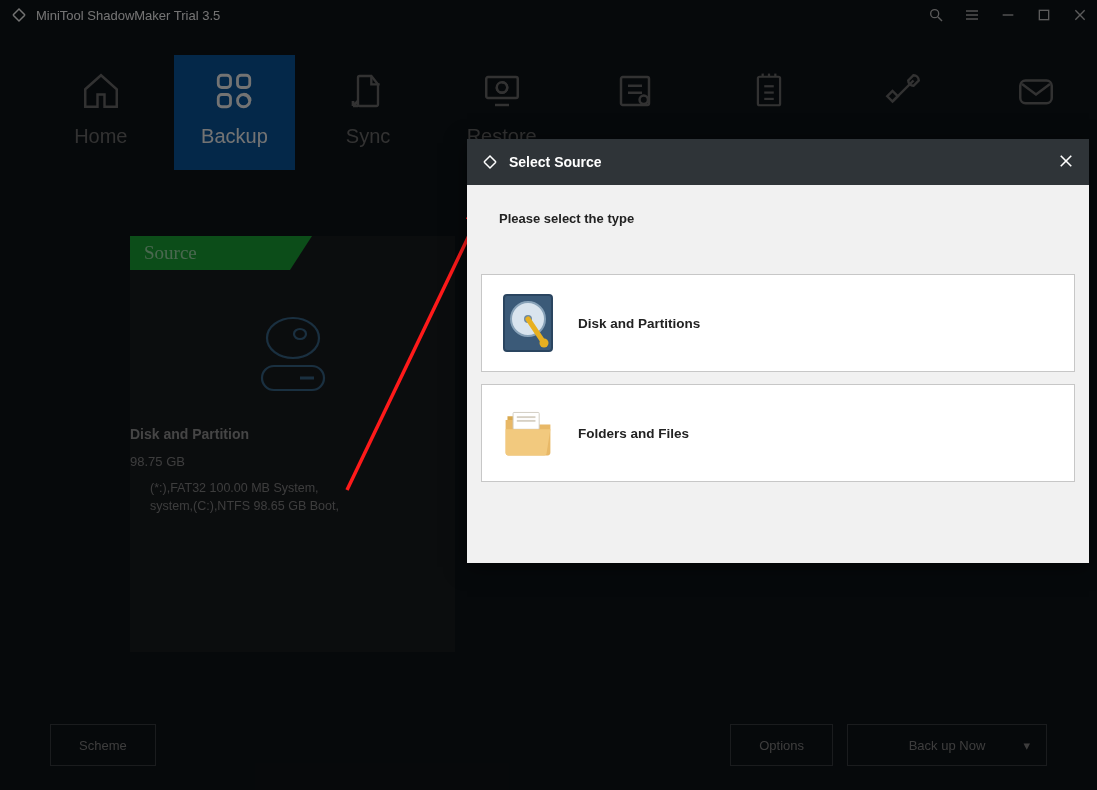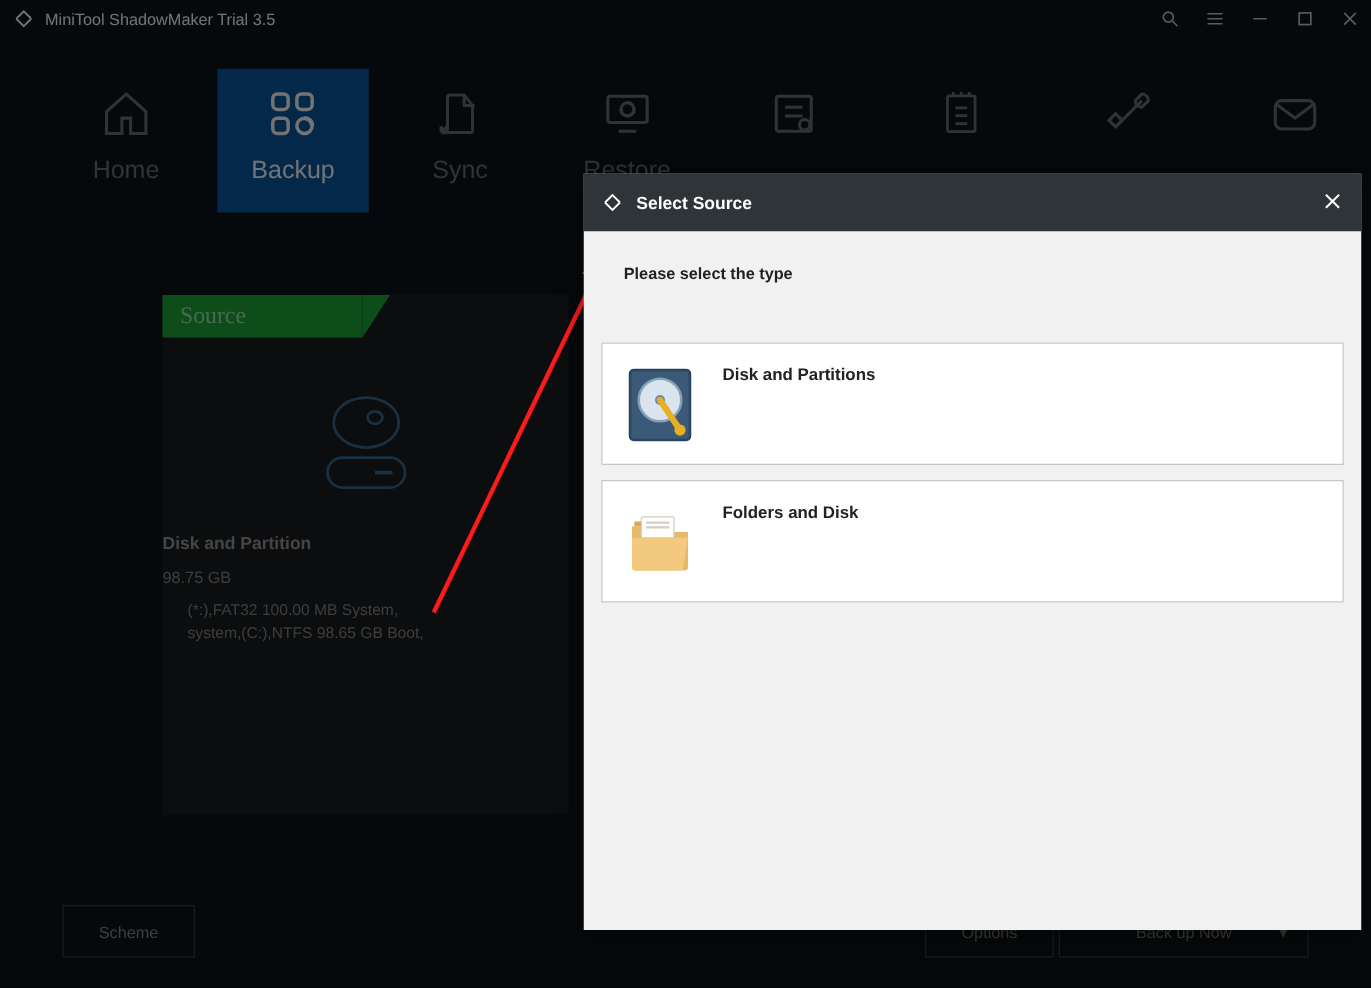--- a/index.html
+++ b/index.html
@@ -24,34 +24,34 @@
   .source-body { padding-top:80px; text-align:left; color:#888; }
   .drive-icon { margin:0 auto 30px auto; width:90px; height:80px; }
   .drive-icon svg { stroke:#3a6a8f; fill:none; stroke-width:2.2; }
   .src-title { color:#9a9a9a; font-size:14px; font-weight:bold; margin-bottom:12px; }
   .src-size { color:#888; font-size:13px; margin-bottom:10px; }
   .src-detail { color:#888; font-size:12.5px; line-height:1.45; padding:0 20px; }
 
   .footer { position:absolute; bottom:0; left:0; right:0; height:90px; display:flex; align-items:center; padding:0 50px; }
   .btn { border:1px solid #3a3f44; color:#888; background:transparent; height:42px; padding:0 28px; font-size:13px; cursor:pointer; display:flex; align-items:center; justify-content:center; }
   .footer-left { display:flex; gap:18px; }
-  .footer-right { margin-left:auto; display:flex; gap:4px; }
+  .footer-right { margin-left:auto; display:flex; gap:14px; }
   .btn-backup { width:200px; position:relative; }
   .btn-backup .caret { position:absolute; right:16px; }
 
   .overlay { position:absolute; inset:0; background:rgba(0,0,0,0.55); }
 
-  .modal { position:absolute; left:467px; top:139px; width:622px; height:605px; background:#f1f1f1; box-shadow:0 4px 20px rgba(0,0,0,0.5); }
+  .modal { position:absolute; left:467px; top:139px; width:622px; height:424px; background:#f1f1f1; box-shadow:0 4px 20px rgba(0,0,0,0.5); }
   .modal-header { height:46px; background:#2f3438; color:#fff; display:flex; align-items:center; padding:0 14px; font-size:14px; font-weight:bold; }
   .modal-header .mh-logo { width:18px; height:18px; margin-right:10px; display:flex; align-items:center; }
   .modal-close { margin-left:auto; cursor:pointer; }
   .modal-close svg { stroke:#fff; }
   .modal-body { padding:26px 14px; }
   .modal-instruction { font-size:13px; font-weight:bold; color:#222; padding-left:18px; margin-bottom:48px; }
-  .opt-card { border:1px solid #c7c7c7; background:#fff; height:98px; margin:0 0 12px 0; display:flex; padding:17px 18px; gap:22px; cursor:pointer; }
+  .opt-card { border:1px solid #c7c7c7; background:#fff; height:98px; margin:0 0 12px 0; display:flex; align-items:center; padding:17px 18px; gap:22px; cursor:pointer; }
   .opt-icon { width:56px; height:64px; display:flex; align-items:center; justify-content:center; }
   .opt-label { font-size:13.5px; font-weight:bold; color:#222; }
 
   .arrow-annot { position:absolute; left:335px; top:190px; pointer-events:none; }
 </style>
 </head>
 <body>
 
 <div class="app">
 
@@ -260,18 +260,18 @@
         <div class="opt-icon">
           <svg width="60" height="56" viewBox="0 0 60 56">
             <path d="M6 14 h20 l4 5 h24 v30 a3 3 0 0 1 -3 3 H9 a3 3 0 0 1 -3 -3 Z" fill="#e8b867"></path>
             <path d="M8 10 h18 l3 4 H8 Z" fill="#d9a94f"></path>
             <rect x="14" y="6" width="28" height="18" rx="1" fill="#fff" stroke="#d0cbbf"></rect>
             <rect x="18" y="10" width="20" height="2" fill="#d6d0c4"></rect>
             <rect x="18" y="14" width="20" height="2" fill="#d6d0c4"></rect>
             <path d="M6 24 h48 l-4 25 a3 3 0 0 1 -3 3 H9 a3 3 0 0 1 -3 -3 Z" fill="#f2c97e"></path>
           </svg>
         </div>
-        <span class="opt-label">Folders and Disk</span>
+        <span class="opt-label">Folders and Files</span>
       </div>
     </div>
   </div>
 
 </div>
 
 </body></html>

